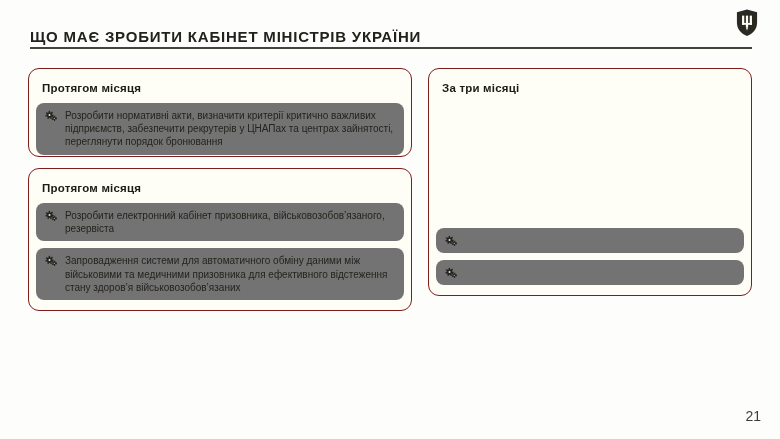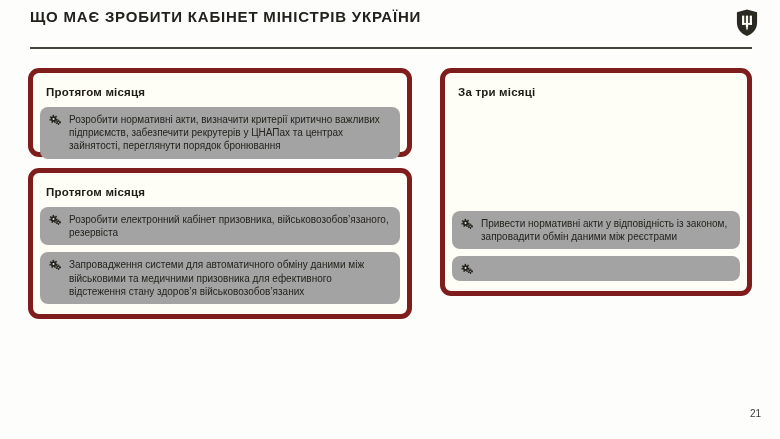--- a/index.html
+++ b/index.html
@@ -6,21 +6,21 @@
   html, body { width: 780px; height: 439px; }
   body {
     position: relative;
     background: #fdfdfb;
     font-family: "Liberation Sans", sans-serif;
     color: #24231e;
     overflow: hidden;
   }
   .slide-header-title {
     position: absolute;
-    left: 30px; top: 8px;
+    left: 30px; top: 28px;
     font-size: 15px;
     font-weight: 800;
     letter-spacing: 0.8px;
     color: #22211b;
     text-transform: uppercase;
   }
   .emblem {
     position: absolute;
     right: 22px; top: 8px;
     width: 22px; height: 29px;
@@ -44,39 +44,39 @@
     display: flex;
     flex-direction: column;
     gap: 11px;
   }
   .col-right {
     flex: 1;
     display: flex;
   }
   .panel {
     background: #fffef6;
-    border: 5px solid #7f1d1d;
+    border: 1px solid #7f1d1d;
     border-radius: 11px;
     padding: 11px 7px 7px 7px;
     display: flex;
     flex-direction: column;
   }
   .panel-1 { height: 89px; }
   .panel-2 { flex: 1; }
-  .panel-3 { width: 100%; margin-left: 12px; }
+  .panel-3 { width: 100%; }
   .panel-title {
     font-size: 11.5px;
     font-weight: 700;
     color: #1c1b15;
     margin: 2px 0 9px 6px;
     letter-spacing: 0.2px;
   }
   .spacer { flex: 1; }
   .task-item {
-    background: #a3a3a3;
+    background: #737373;
     border-radius: 8px;
     padding: 6px 10px 6px 9px;
     display: flex;
     align-items: flex-start;
     gap: 8px;
     margin-bottom: 7px;
   }
   .task-item:last-child { margin-bottom: 3px; }
   .task-icon {
     flex: 0 0 auto;
@@ -84,21 +84,21 @@
     margin-top: 1px;
   }
   .task-text {
     font-size: 10px;
     line-height: 13.2px;
     color: #24231e;
   }
   .page-number {
     position: absolute;
     right: 19px; top: 408px;
-    font-size: 10px;
+    font-size: 14px;
     color: #3d3c36;
   }
 </style>
 </head>
 <body>
 
 <div class="slide-header-title">ЩО МАЄ ЗРОБИТИ КАБІНЕТ МІНІСТРІВ УКРАЇНИ</div>
 
 <svg class="emblem" viewBox="0 0 24 30" aria-hidden="true">
   <path d="M12 0.8 L23 3.8 V15 C23 22.4 18.2 27.4 12 29.6 C5.8 27.4 1 22.4 1 15 V3.8 Z" fill="#2b2a22"></path>
@@ -165,21 +165,20 @@
       <div class="spacer"></div>
       <div class="task-item">
         <svg class="task-icon" viewBox="0 0 24 24" aria-hidden="true">
           <circle cx="9" cy="10" r="6" fill="none" stroke="#24231e" stroke-width="4.6" stroke-dasharray="2.5 2.7"></circle>
           <circle cx="9" cy="10" r="5.6" fill="#24231e"></circle>
           <circle cx="9" cy="10" r="2" fill="#e7e4da"></circle>
           <circle cx="18.6" cy="16.5" r="3.6" fill="none" stroke="#24231e" stroke-width="3.4" stroke-dasharray="1.8 2"></circle>
           <circle cx="18.6" cy="16.5" r="3.3" fill="#24231e"></circle>
           <circle cx="18.6" cy="16.5" r="1.2" fill="#e7e4da"></circle>
         </svg>
-        <div class="task-text">Привести нормативні акти у відповідність із законом, запровадити обмін даними між реєстрами</div>
       </div>
       <div class="task-item">
         <svg class="task-icon" viewBox="0 0 24 24" aria-hidden="true">
           <circle cx="9" cy="10" r="6" fill="none" stroke="#24231e" stroke-width="4.6" stroke-dasharray="2.5 2.7"></circle>
           <circle cx="9" cy="10" r="5.6" fill="#24231e"></circle>
           <circle cx="9" cy="10" r="2" fill="#e7e4da"></circle>
           <circle cx="18.6" cy="16.5" r="3.6" fill="none" stroke="#24231e" stroke-width="3.4" stroke-dasharray="1.8 2"></circle>
           <circle cx="18.6" cy="16.5" r="3.3" fill="#24231e"></circle>
           <circle cx="18.6" cy="16.5" r="1.2" fill="#e7e4da"></circle>
         </svg>

